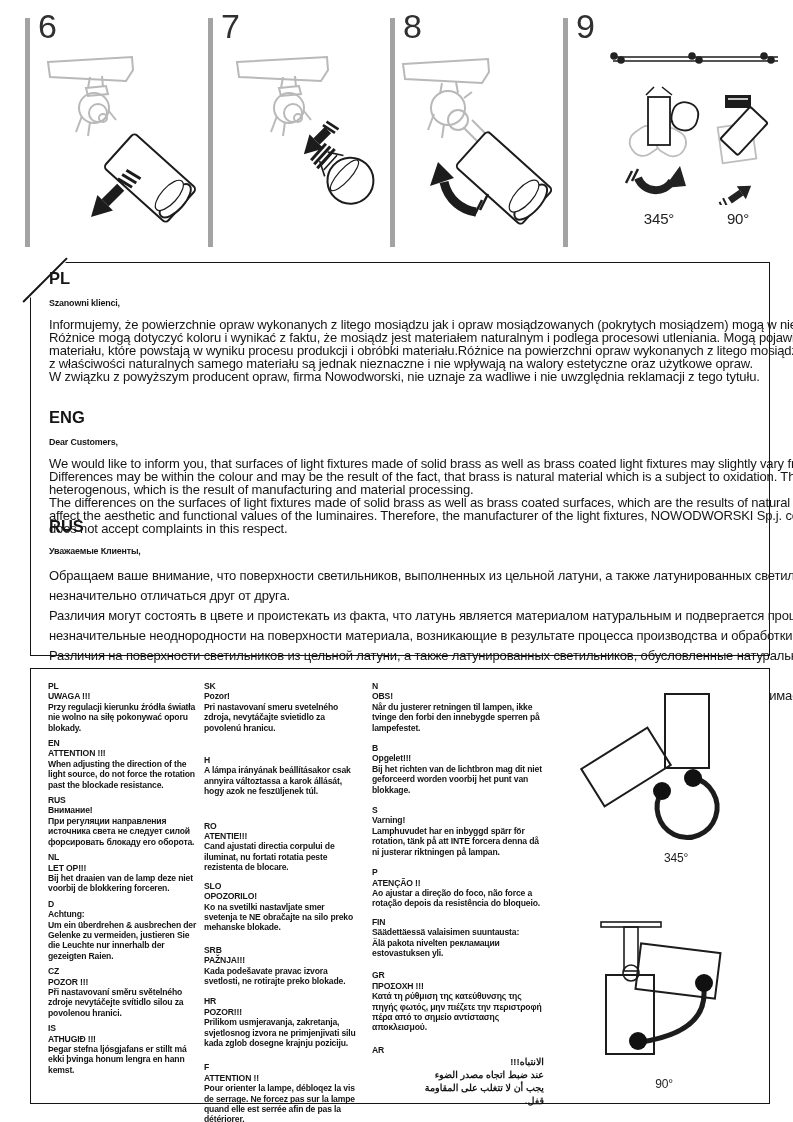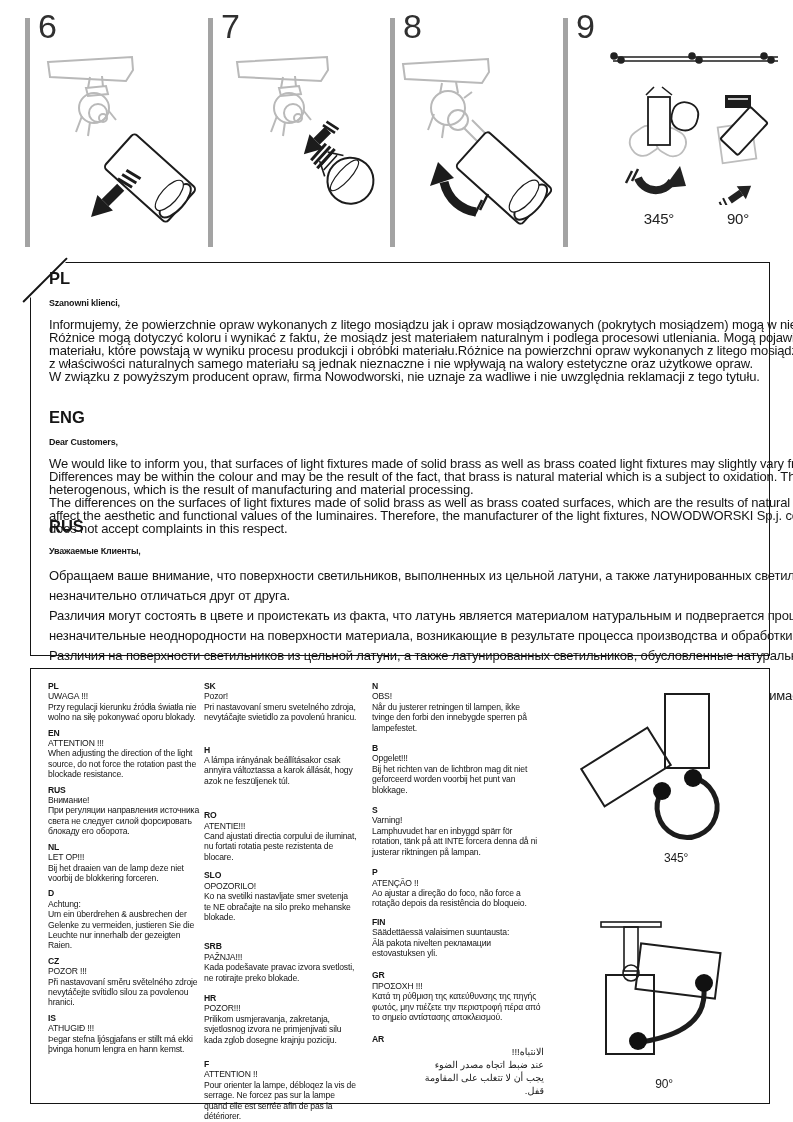--- a/index.html
+++ b/index.html
@@ -24,21 +24,21 @@
   .npara.tight{line-height:20px;}
   
   .warn-box{position:absolute;left:30px;top:668px;width:738px;height:434px;
             border:1.6px solid #151515;background:#fff;}
   .wcol{position:absolute;top:12px;font-size:8.6px;line-height:10.4px;}
   .wcol1{left:17px;width:153px;}
   .wcol2{left:173px;width:153px;}
   .wcol3{left:341px;width:172px;}
   .wsec{margin-bottom:5px;}
   .wlang{font-weight:700;}
-  .wtitle,.wbody{font-weight:400;}
+  .wtitle,.wbody{font-weight:700;}
   .ar-body{direction:rtl;text-align:right;white-space:pre;font-size:9.5px;line-height:13px;}
   .small-deg{position:absolute;font-size:12px;color:#1c1c1c;text-align:center;}
   svg{display:block;}
 </style>
 </head>
 <body>
 
 <div class="page">
 
   <div class="vbar" style="left:25px"></div>
@@ -257,21 +257,21 @@
       <div class="wsec" style="margin-top:24px">
         <div class="wlang">RO</div>
         <div class="wtitle">ATENTIE!!!</div>
         <div class="wbody">Cand ajustati directia corpului de iluminat, nu fortati rotatia peste rezistenta de blocare.</div>
       </div>
       <div class="wsec" style="margin-top:8px">
         <div class="wlang">SLO</div>
         <div class="wtitle">OPOZORILO!</div>
         <div class="wbody">Ko na svetilki nastavljate smer svetenja te NE obračajte na silo preko mehanske blokade.</div>
       </div>
-      <div class="wsec" style="margin-top:19px">
+      <div class="wsec" style="margin-top:12px">
         <div class="wlang">SRB</div>
         <div class="wtitle">PAŽNJA!!!</div>
         <div class="wbody">Kada podešavate pravac izvora svetlosti, ne rotirajte preko blokade.</div>
       </div>
       <div class="wsec" style="margin-top:10px">
         <div class="wlang">HR</div>
         <div class="wtitle">POZOR!!!</div>
         <div class="wbody">Prilikom usmjeravanja, zakretanja, svjetlosnog izvora ne primjenjivati silu kada zglob dosegne krajnju poziciju.</div>
       </div>
       <div class="wsec" style="margin-top:14px">

